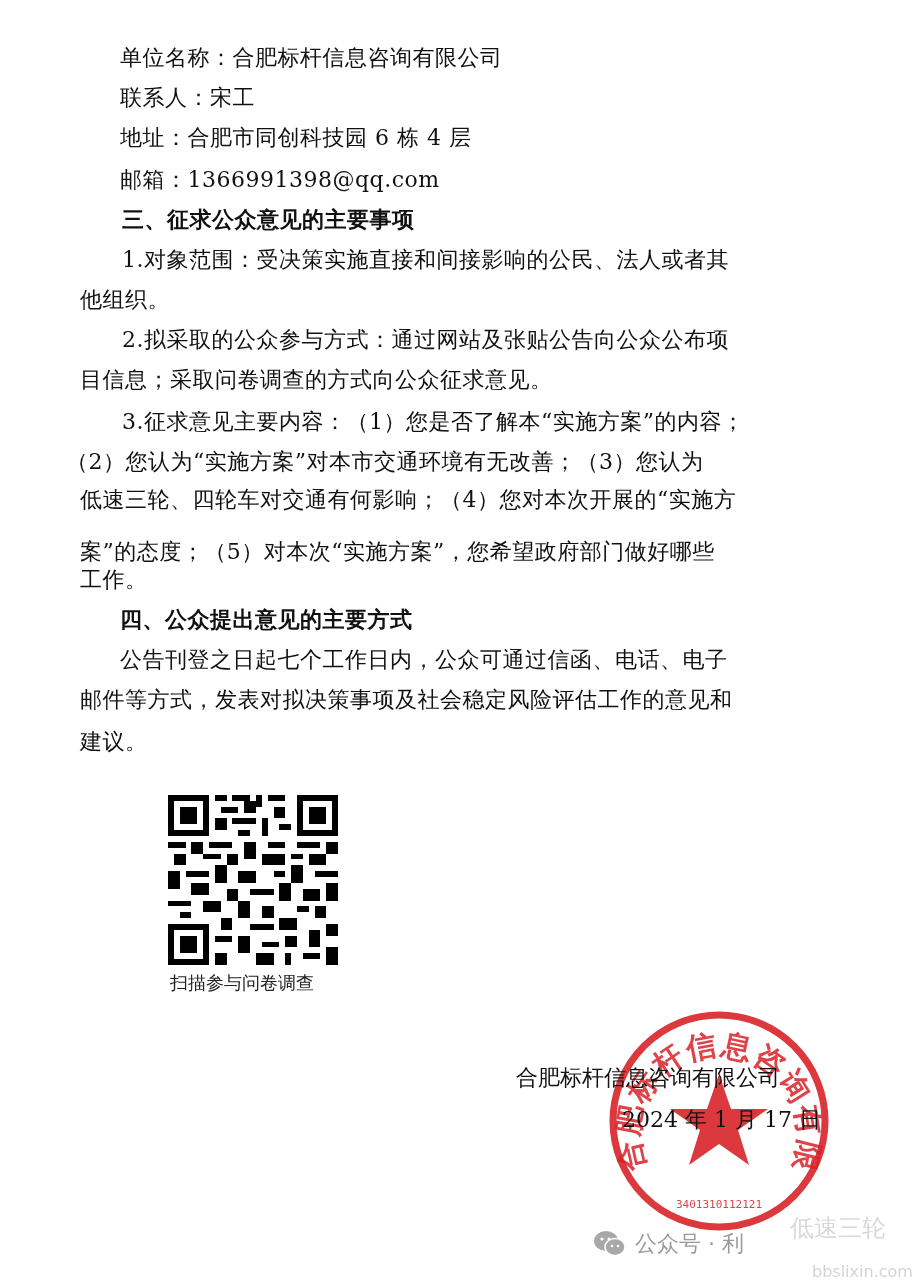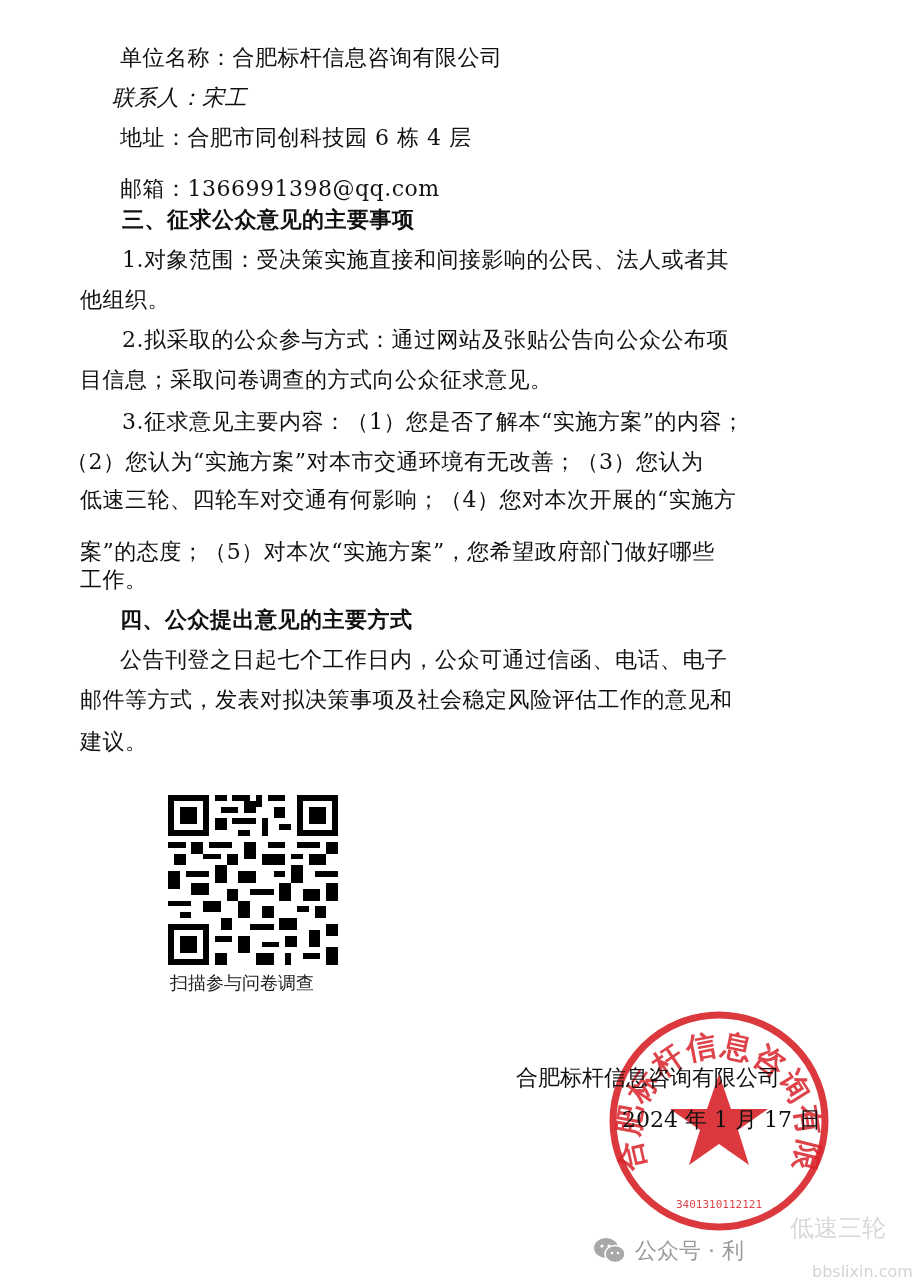--- a/index.html
+++ b/index.html
@@ -5,34 +5,34 @@
   html, body { margin: 0; padding: 0; background: #ffffff; }
   body { width: 923px; height: 1282px; position: relative; overflow: hidden;
          font-family: "DejaVu Serif", "Liberation Serif", serif; color: #111; }
   .line { position: absolute; font-size: 22px; line-height: 40px; white-space: nowrap; letter-spacing: 0.5px; }
   .heading { font-family: "DejaVu Sans", "Liberation Sans", sans-serif; font-weight: bold; font-size: 22px; }
   .qr { position: absolute; left: 168px; top: 795px; width: 170px; height: 170px; }
   .qr-caption { position: absolute; left: 170px; top: 968px; font-size: 18px; line-height: 30px; color: #222;
                 font-family: "DejaVu Sans", "Liberation Sans", sans-serif; }
   .stamp { position: absolute; left: 606px; top: 1008px; width: 226px; height: 226px; }
   .sign { position: absolute; font-size: 22px; line-height: 40px; white-space: nowrap; z-index: 2; }
-  .footer { position: absolute; left: 593px; top: 1222px; height: 44px; display: flex; align-items: flex-end;
+  .footer { position: absolute; left: 593px; top: 1222px; height: 44px; display: flex; align-items: center;
             color: #9a9a9a; font-family: "DejaVu Sans", "Liberation Sans", sans-serif; font-size: 22px; z-index: 3; }
   .wm { position: absolute; left: 790px; top: 1212px; color: #cfcfcf; font-size: 24px; z-index: 3;
         font-family: "DejaVu Sans", "Liberation Sans", sans-serif; opacity: 0.8; }
   .wm-sub { position: absolute; left: 812px; top: 1248px; color: #d4d4d4; font-size: 16px; z-index: 3;
         font-family: "DejaVu Sans", "Liberation Sans", sans-serif; margin-top: 14px; }
 </style>
 </head>
 <body>
 
 <div class="line" style="left:120px; top:38px;">单位名称：合肥标杆信息咨询有限公司</div>
-<div class="line" style="left:112px; top:78px;font-style:italic;">联系人：宋工</div>
+<div class="line" style="left:120px; top:78px;">联系人：宋工</div>
 <div class="line" style="left:120px; top:118px;">地址：合肥市同创科技园 6 栋 4 层</div>
-<div class="line" style="left:120px; top:160px;margin-top:9px;">邮箱：1366991398@qq.com</div>
+<div class="line" style="left:120px; top:160px;">邮箱：1366991398@qq.com</div>
 
 <div class="line heading" style="left:122px; top:200px;">三、征求公众意见的主要事项</div>
 <div class="line" style="left:122px; top:240px;">1.对象范围：受决策实施直接和间接影响的公民、法人或者其</div>
 <div class="line" style="left:80px; top:280px;">他组织。</div>
 <div class="line" style="left:122px; top:320px;">2.拟采取的公众参与方式：通过网站及张贴公告向公众公布项</div>
 <div class="line" style="left:80px; top:360px;">目信息；采取问卷调查的方式向公众征求意见。</div>
 <div class="line" style="left:122px; top:402px;text-align:right;">3.征求意见主要内容：（1）您是否了解本“实施方案”的内容；</div>
 <div class="line" style="left:66px; top:442px;">（2）您认为“实施方案”对本市交通环境有无改善；（3）您认为</div>
 <div class="line" style="left:80px; top:480px;">低速三轮、四轮车对交通有何影响；（4）您对本次开展的“实施方</div>
 <div class="line" style="left:80px; top:532px;">案”的态度；（5）对本次“实施方案”，您希望政府部门做好哪些</div>

